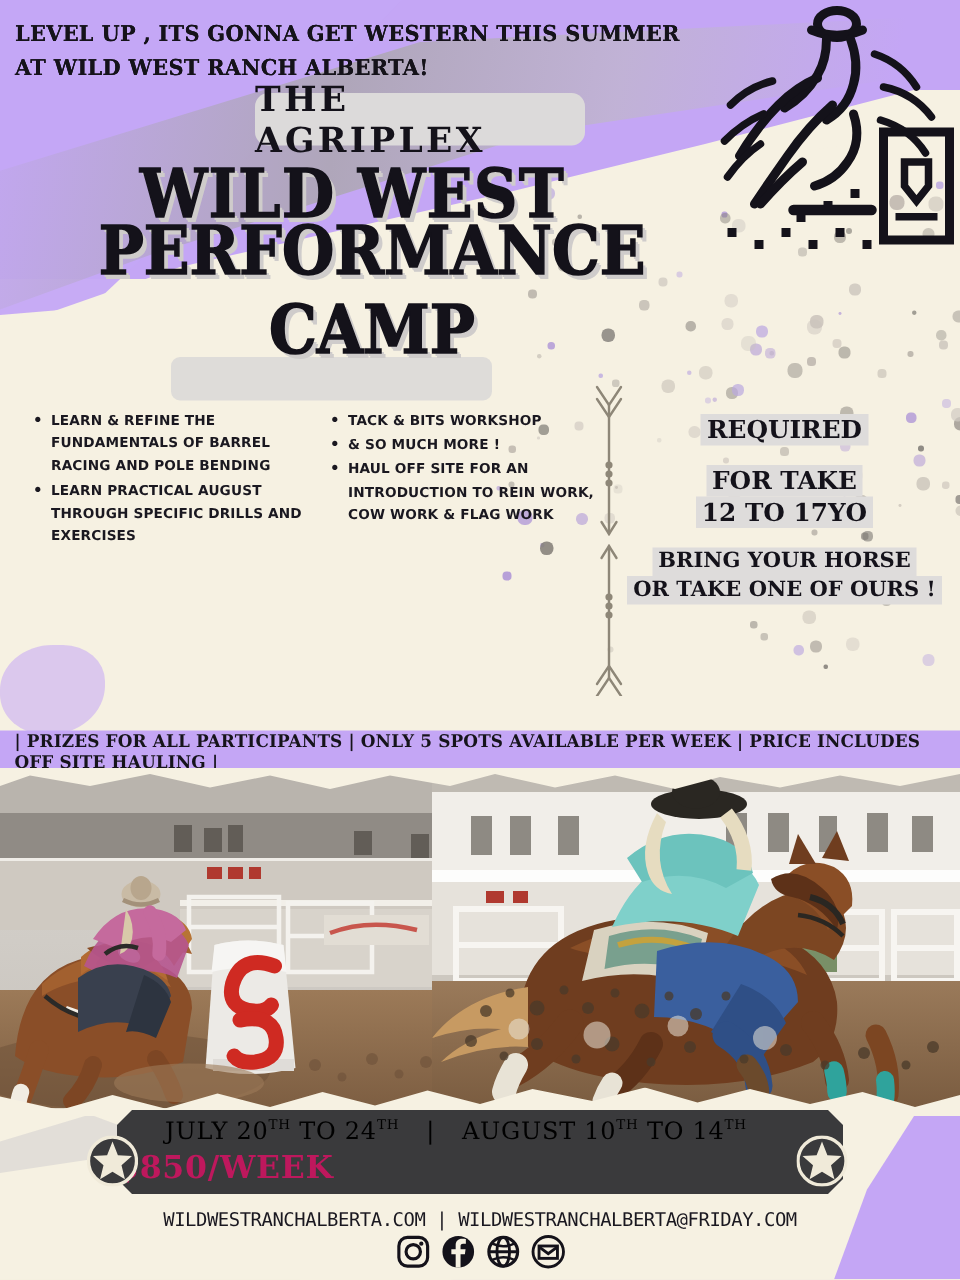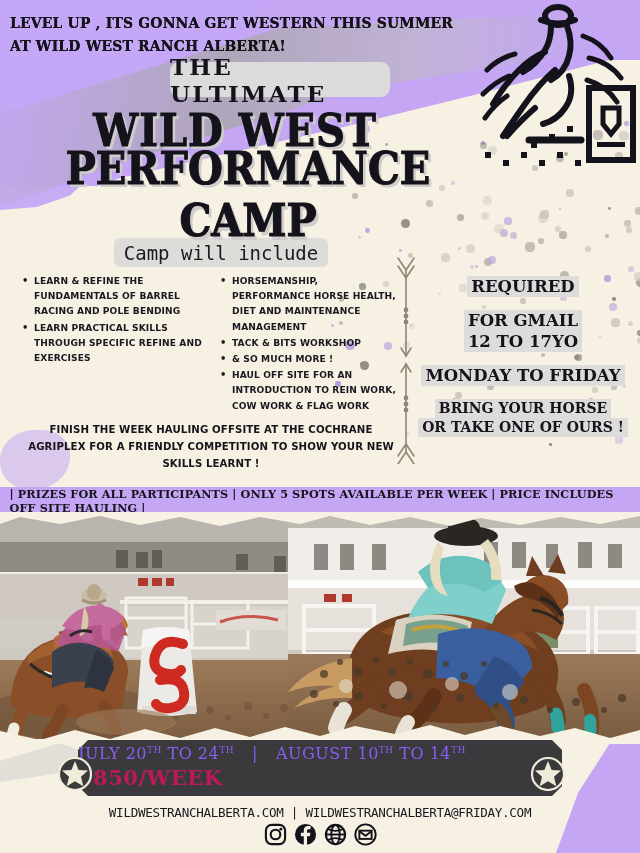--- a/index.html
+++ b/index.html
@@ -194,23 +194,24 @@
     clip-path: polygon(0 22px,640px 22px,640px 8px,610px 16px,575px 6px,540px 14px,500px 4px,465px 13px,430px 3px,395px 12px,355px 4px,320px 14px,285px 5px,250px 15px,215px 6px,180px 16px,145px 7px,110px 17px,75px 8px,40px 18px,0 9px);
   }
 
   
   .date-bar {
     position:absolute; z-index:13; left:78px; top:740px; width:484px; height:56px;
     background:#3a3a3c;
     clip-path: polygon(10px 0, 474px 0, 484px 10px, 484px 46px, 474px 56px, 10px 56px, 0 46px, 0 10px);
   }
   .date-line {
-    position:absolute; z-index:14; left:78px; top:744px; width:484px;
+    position:absolute; z-index:14; left:62px; top:744px; width:484px;
+    text-align:center;
     font-family:"DejaVu Serif", serif;
-    font-size:16px; color:#8b5cf6; letter-spacing:.5px;
+    font-size:16px; color:#000000; letter-spacing:.5px;
   }
   .date-line sup { font-size:9px; vertical-align:super; }
   .date-line .sep { display:inline-block; padding:0 18px; }
   .price-line {
     position:absolute; z-index:14; left:78px; top:765px; width:484px;
     text-align:left;
     font-family:"DejaVu Serif", serif; font-weight:bold;
     font-size:21px; color:#be185d; letter-spacing:.5px;
   }
   .star-badge { position:absolute; z-index:15; top:757px; width:34px; height:34px; }
@@ -385,21 +386,21 @@
       <i style="left:611px;top:384px;width:5.7px;height:5.7px;background:#b3aca4;opacity:0.65"></i>
       <i style="left:405px;top:431px;width:4.4px;height:4.4px;background:#b3aca4;opacity:0.35"></i>
       <i style="left:540px;top:210px;width:8.5px;height:8.5px;background:#c9c2ba;opacity:0.83"></i>
       <i style="left:634px;top:272px;width:8.8px;height:8.8px;background:#d2ccc4;opacity:0.73"></i>
     </div>
 
   <div class="header-line l1">LEVEL UP , ITS GONNA GET WESTERN THIS SUMMER</div>
   <div class="header-line l2">AT WILD WEST RANCH ALBERTA!</div>
 
   <div class="badge-ultimate"></div>
-  <div class="t-ultimate">THE ULTIMATE</div>
+  <div class="t-ultimate">THE AGRIPLEX</div>
   <div class="t-wild">WILD WEST</div>
   <div class="t-perf">PERFORMANCE CAMP</div>
 
   <svg class="rider-art" viewBox="0 0 175 175">
     <g fill="none" stroke="#14121a" stroke-width="6" stroke-linecap="round" stroke-linejoin="round">
       <ellipse cx="95" cy="16" rx="13" ry="9"></ellipse>
       <path d="M78 20 q17 7 34 0"></path>
       <path d="M88 26 q0 14 -6 24 q-8 14 -22 22"></path>
       <path d="M104 26 q6 16 2 30 q-4 16 -18 24"></path>
       <path d="M82 52 q-14 6 -26 18 q-14 14 -26 34"></path>
@@ -425,31 +426,29 @@
       <rect x="94" y="152" width="6" height="6"></rect>
         <rect x="112" y="160" width="6" height="6"></rect>
       <rect x="68" y="142" width="6" height="6"></rect>
         <rect x="86" y="134" width="6" height="6"></rect>
       <rect x="104" y="126" width="6" height="6"></rect>
     </g>
   </svg>
 
 
   <div class="badge-camp"></div>
-  <div class="t-camp">Camp will include</div>
 
   <div class="col col-left">
     <ul>
       <li>LEARN &amp; REFINE THE FUNDAMENTALS OF BARREL RACING AND POLE BENDING</li>
-      <li>LEARN PRACTICAL SKILLS THROUGH SPECIFIC REFINE AND EXERCISES</li>
+      <li>LEARN PRACTICAL AUGUST THROUGH SPECIFIC DRILLS AND EXERCISES</li>
     </ul>
   </div>
   <div class="col col-right">
     <ul>
-      <li>HORSEMANSHIP, PERFORMANCE HORSE HEALTH, DIET AND MAINTENANCE MANAGEMENT</li>
       <li>TACK &amp; BITS WORKSHOP</li>
       <li>&amp; SO MUCH MORE !</li>
       <li>HAUL OFF SITE FOR AN INTRODUCTION TO REIN WORK, COW WORK &amp; FLAG WORK</li>
     </ul>
   </div>
 
   <svg class="arrow-div" viewBox="0 0 22 208">
     <g stroke="#8e8778" stroke-width="1.6" fill="none" stroke-linecap="round">
       <line x1="11" y1="14" x2="11" y2="100"></line>
       <line x1="11" y1="108" x2="11" y2="196"></line>
@@ -467,33 +466,29 @@
       <circle cx="11" cy="154" r="1.6" fill="#8e8778"></circle>
     </g>
   </svg>
 
   <div class="info">
     <div class="row s1">
       <br>
       <p>REQUIRED</p>
     </div>
     <div class="row s2">
-      <p>FOR GMAIL</p><br>
+      <p>FOR TAKE</p><br>
       <p>12 TO 17YO</p>
-    </div>
-    <div class="row s3">
-      <p>MONDAY TO FRIDAY</p>
     </div>
     <div class="row s5">
       <p>BRING YOUR HORSE</p><br>
       <p>OR TAKE ONE OF OURS !</p>
     </div>
   </div>
 
-  <div class="finish">FINISH THE WEEK HAULING OFFSITE AT THE COCHRANE AGRIPLEX FOR A FRIENDLY COMPETITION TO SHOW YOUR NEW SKILLS LEARNT !</div>
 
   <div class="prize-band">
     <span>| PRIZES FOR ALL PARTICIPANTS | ONLY 5 SPOTS AVAILABLE PER WEEK | PRICE INCLUDES OFF SITE HAULING |</span>
   </div>
 
   <div class="photos">
 
     <div class="photo photo-left">
       <svg viewBox="0 0 302 225" width="302" height="225">
         <defs>

